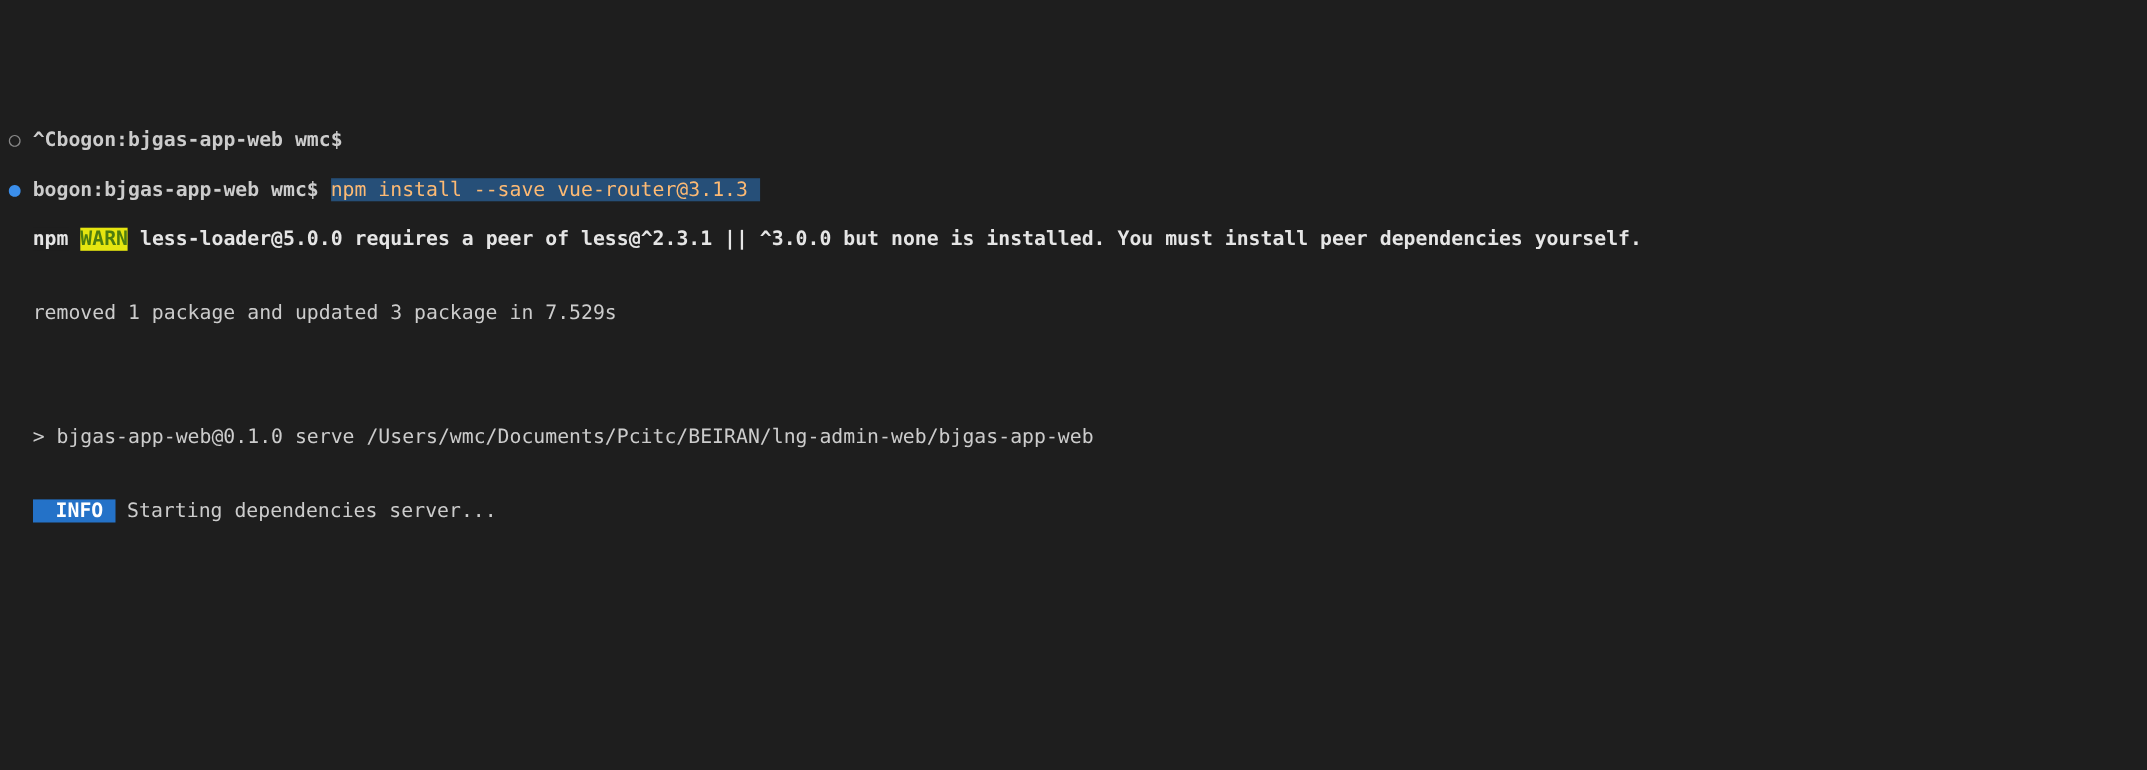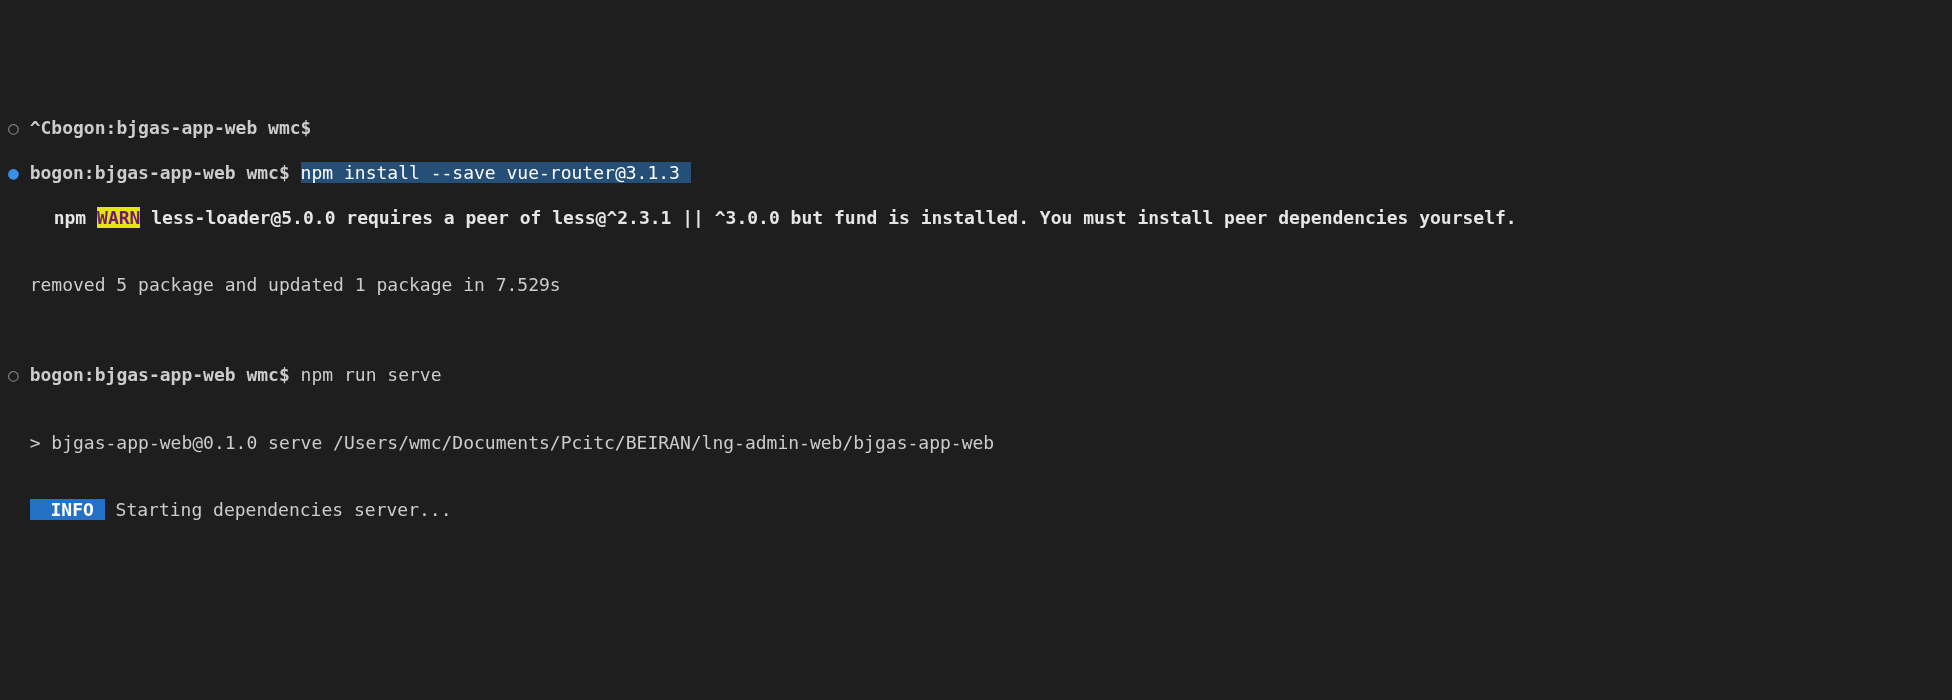--- a/index.html
+++ b/index.html
@@ -28,31 +28,30 @@
     }
     .bullet-blue {
       color: #3b8eea;
     }
     .prompt {
       color: #cccccc;
       font-weight: bold;
     }
     .highlight-cmd {
       background-color: #264f78;
-      color: #ffffff;
+      color: #fdba74;
     }
     .npm-label {
       color: #cccccc;
       background-color: #1e1e1e;
       font-weight: bold;
-      margin-left: 24px;
     }
     .warn-badge {
       background-color: #e5e510;
-      color: #701a75;
+      color: #4d7c0f;
       font-weight: bold;
     }
     .info-badge {
       background-color: #2472c8;
       color: #ffffff;
       font-weight: bold;
       padding-left: 10px;
     }
     .bold-white {
       color: #e5e5e5;
@@ -60,26 +59,25 @@
     }
   </style>
 </head>
 <body>
 
 
 
 <div>
 <span class="line"><span class="bullet-gray">○</span><span class="prompt"> ^Cbogon:bjgas-app-web wmc$ </span></span>
 <span class="line"><span class="bullet-blue">●</span><span class="prompt"> bogon:bjgas-app-web wmc$ </span><span class="highlight-cmd">npm install --save vue-router@3.1.3 </span></span>
-<span class="line">  <span class="npm-label bold-white">npm</span> <span class="warn-badge">WARN</span><span class="bold-white"> less-loader@5.0.0 requires a peer of less@^2.3.1 || ^3.0.0 but fund is installed. You must install peer dependencies yourself.</span></span>
+<span class="line">  <span class="npm-label bold-white">npm</span> <span class="warn-badge">WARN</span><span class="bold-white"> less-loader@5.0.0 requires a peer of less@^2.3.1 || ^3.0.0 but none is installed. You must install peer dependencies yourself.</span></span>
 <span class="line"></span>
-<span class="line">  removed 5 package and updated 1 package in 7.529s</span>
+<span class="line">  removed 1 package and updated 3 package in 7.529s</span>
 <span class="line"></span>
 <span class="line"></span>
-<span class="line"><span class="bullet-gray">○</span><span class="prompt"> bogon:bjgas-app-web wmc$ </span><span>npm run serve</span></span>
 <span class="line"></span>
 <span class="line">  &gt; bjgas-app-web@0.1.0 serve /Users/wmc/Documents/Pcitc/BEIRAN/lng-admin-web/bjgas-app-web</span>
 <span class="line"></span>
 <span class="line">  <span class="info-badge"> INFO </span><span> Starting dependencies server...</span></span>
 
 <span class="line"></span>
 
 <span class="line"></span>
 <span class="line"></span>
 

